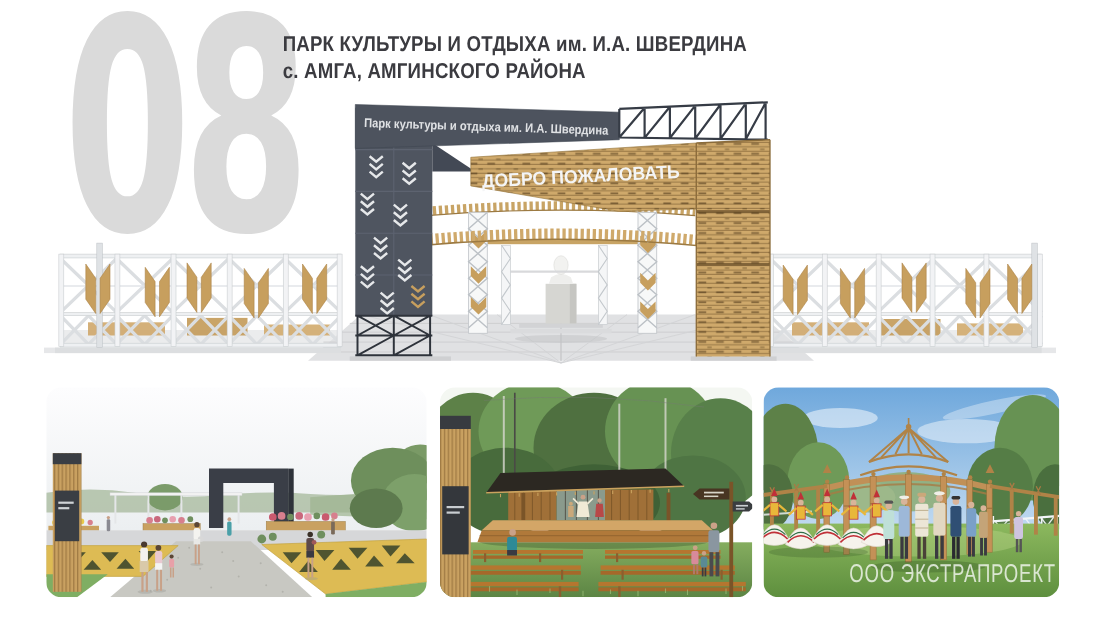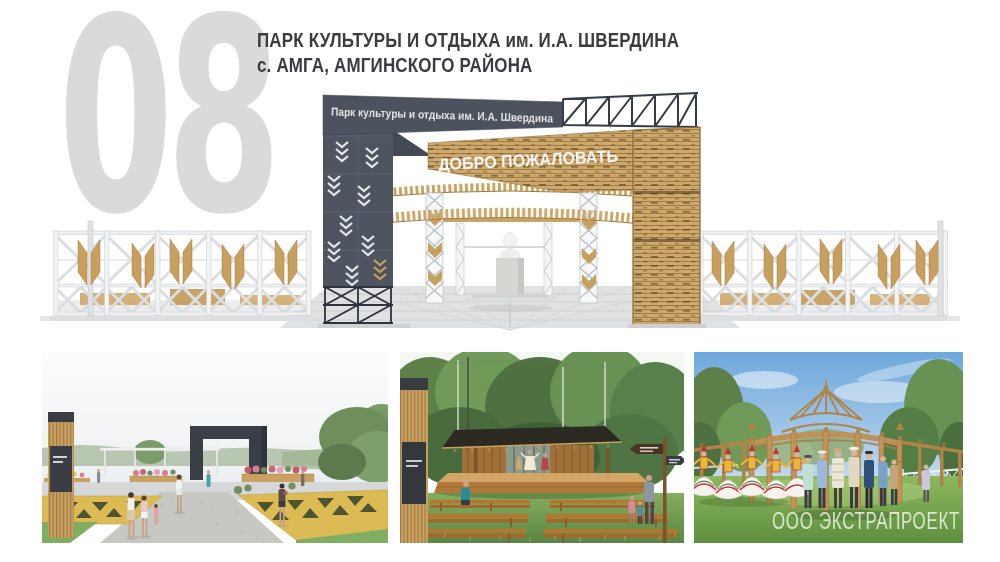--- a/index.html
+++ b/index.html
@@ -14,21 +14,21 @@
     user-select:none;
   }
   .title-block{
     position:absolute;left:257px;top:28px;
     transform:scaleX(.87);transform-origin:left top;
     color:#3b3b40;font-weight:700;font-size:19.5px;line-height:1.3;
     letter-spacing:.2px;white-space:nowrap;
   }
   .main-render{position:absolute;left:40px;top:90px;width:920px;height:255px;}
   .main-render svg{display:block;width:100%;height:100%;}
-  .gallery figure{position:absolute;margin:0;padding:0;top:352px;height:191px;overflow:hidden;}
+  .gallery figure{position:absolute;margin:0;padding:0;top:352px;height:191px;overflow:hidden;border-radius:14px;}
   .gallery figure svg{display:block;width:100%;height:100%;}
   #fig1{left:42px;width:346px;}
   #fig2{left:400px;width:284px;}
   #fig3{left:694px;width:269px;}
 </style>
 </head>
 <body>
 
 <div class="slide">
 

